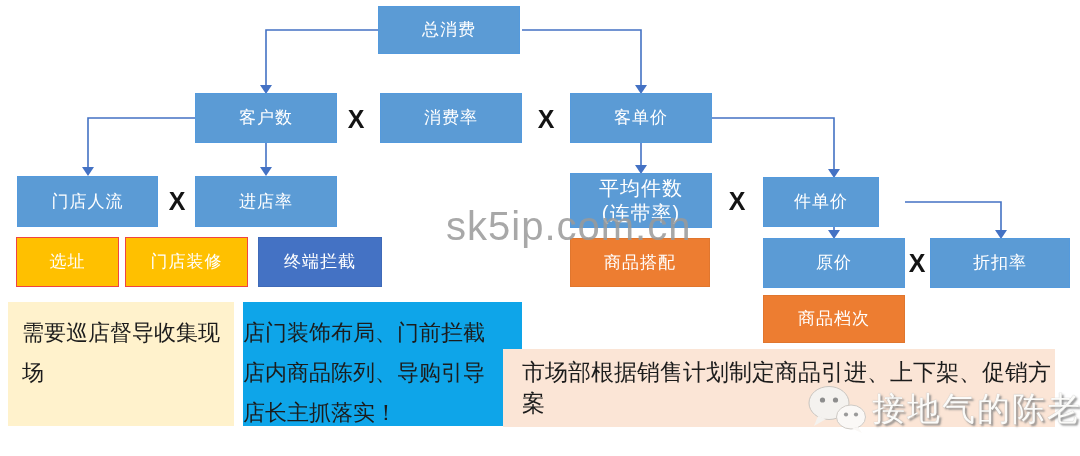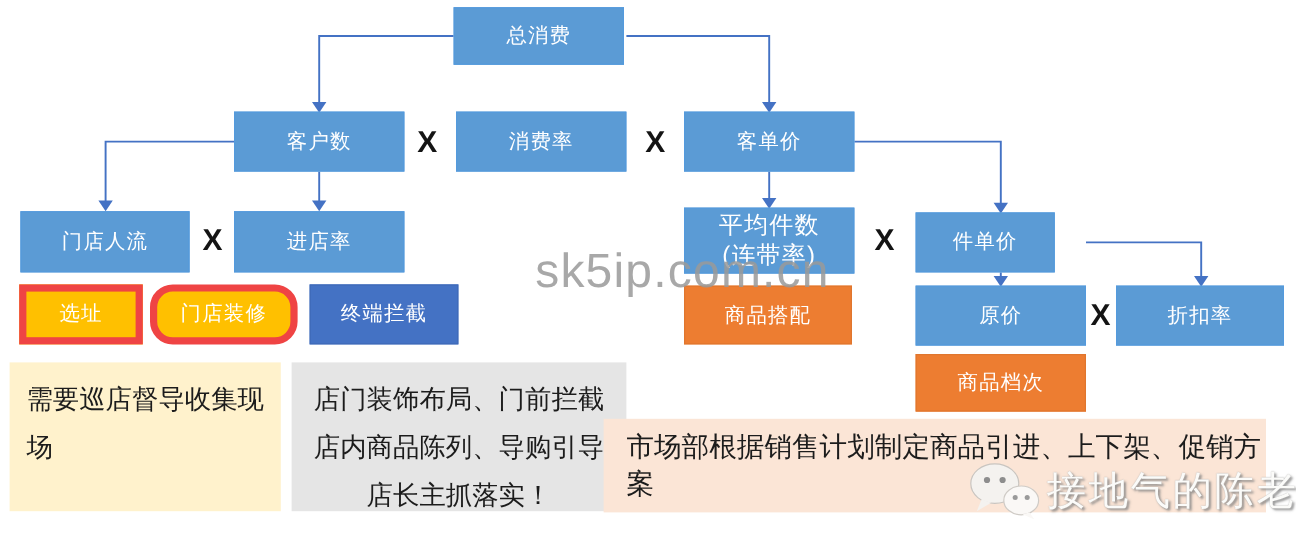--- a/index.html
+++ b/index.html
@@ -7,33 +7,33 @@
     position:relative;width:1080px;height:456px;background:#ffffff;
     font-family:"Liberation Sans", sans-serif;overflow:hidden;
   }
   .node{
     position:absolute;display:flex;align-items:center;justify-content:center;
     color:#ffffff;font-size:17px;font-weight:500;text-align:center;
     box-sizing:border-box;line-height:1.15;letter-spacing:1px;
   }
   .blue{background:#5B9BD5;border:1px solid #549add;}
   .darkblue{background:#4472C4;border:1px solid #3f6ab8;}
-  .yellow{background:#FFC000;border:6px solid #ef4444;}
+  .yellow{background:#FFC000;border:1px solid #ef4444;}
   .orange{background:#ED7D31;border:1px solid #e0762e;}
   .two-line{white-space:pre-line;font-size:20px;line-height:1.25;}
   .mult{
     position:absolute;transform:translate(-50%,-50%);
     color:#141414;font-size:25px;font-weight:600;
   }
   svg.connectors{position:absolute;left:0;top:0;}
   .note{
     position:absolute;box-sizing:border-box;color:#1c1c1c;
   }
   .note-left{background:#FFF2CC;padding:11px 0 0 14px;font-size:22px;line-height:40px;}
-  .note-middle{background:#e5e5e5;padding:11px 0 0 0;font-size:22px;line-height:40px;text-align:center;}
+  .note-middle{background:#0ea5e9;padding:11px 0 0 0;font-size:22px;line-height:40px;text-align:left;}
   .note-right{background:#FBE5D6;font-size:23px;display:flex;align-items:center;padding-left:19px;}
   .wm-center{
     position:absolute;left:446px;top:204px;font-size:40px;letter-spacing:1px;
     color:#9a9a9a;opacity:.85;white-space:nowrap;
   }
   .wm-br{
     position:absolute;left:806px;top:384px;display:flex;align-items:center;
     white-space:nowrap;
   }
   .wm-br-text{
@@ -79,21 +79,21 @@
 
   <div class="node blue" style="left:17px;top:176px;width:141px;height:51px;">门店人流</div>
   <span class="mult" style="left:177px;top:201px;">X</span>
   <div class="node blue" style="left:195px;top:176px;width:142px;height:51px;">进店率</div>
   <div class="node blue two-line" style="left:570px;top:173px;width:142px;height:55px;">平均件数
 (连带率)</div>
   <span class="mult" style="left:737px;top:201px;">X</span>
   <div class="node blue" style="left:763px;top:177px;width:116px;height:50px;">件单价</div>
 
   <div class="node yellow" style="left:16px;top:237px;width:103px;height:50px;">选址</div>
-  <div class="node yellow" style="left:125px;top:237px;width:123px;height:50px;border-radius:19px;">门店装修</div>
+  <div class="node yellow" style="left:125px;top:237px;width:123px;height:50px;">门店装修</div>
   <div class="node darkblue" style="left:258px;top:237px;width:124px;height:50px;">终端拦截</div>
   <div class="node orange" style="left:570px;top:238px;width:140px;height:49px;">商品搭配</div>
   <div class="node blue" style="left:763px;top:238px;width:142px;height:50px;">原价</div>
   <span class="mult" style="left:917px;top:263px;">X</span>
   <div class="node blue" style="left:930px;top:238px;width:140px;height:50px;">折扣率</div>
 
   <div class="node orange" style="left:763px;top:295px;width:142px;height:48px;">商品档次</div>
 
   <div class="note note-left" style="left:8px;top:302px;width:226px;height:124px;">
     <div>需要巡店督导收集现场</div>

